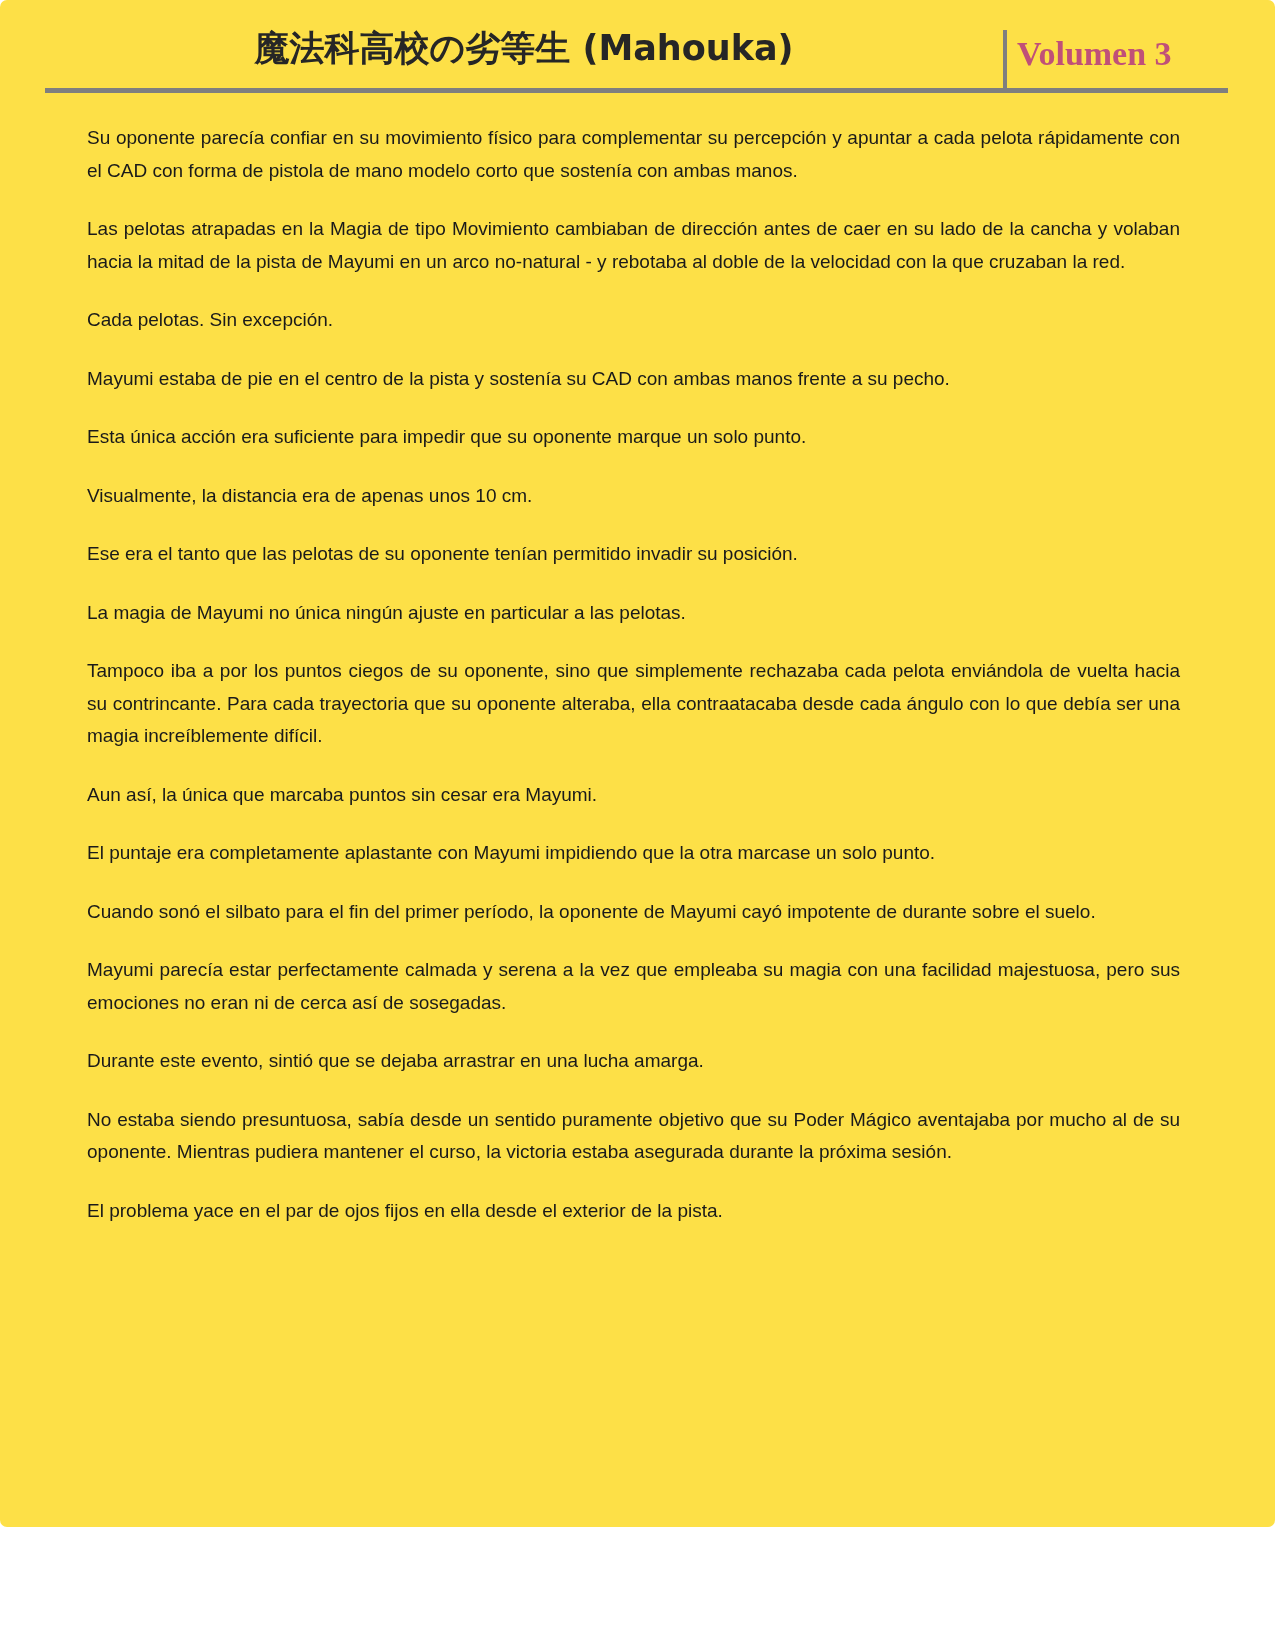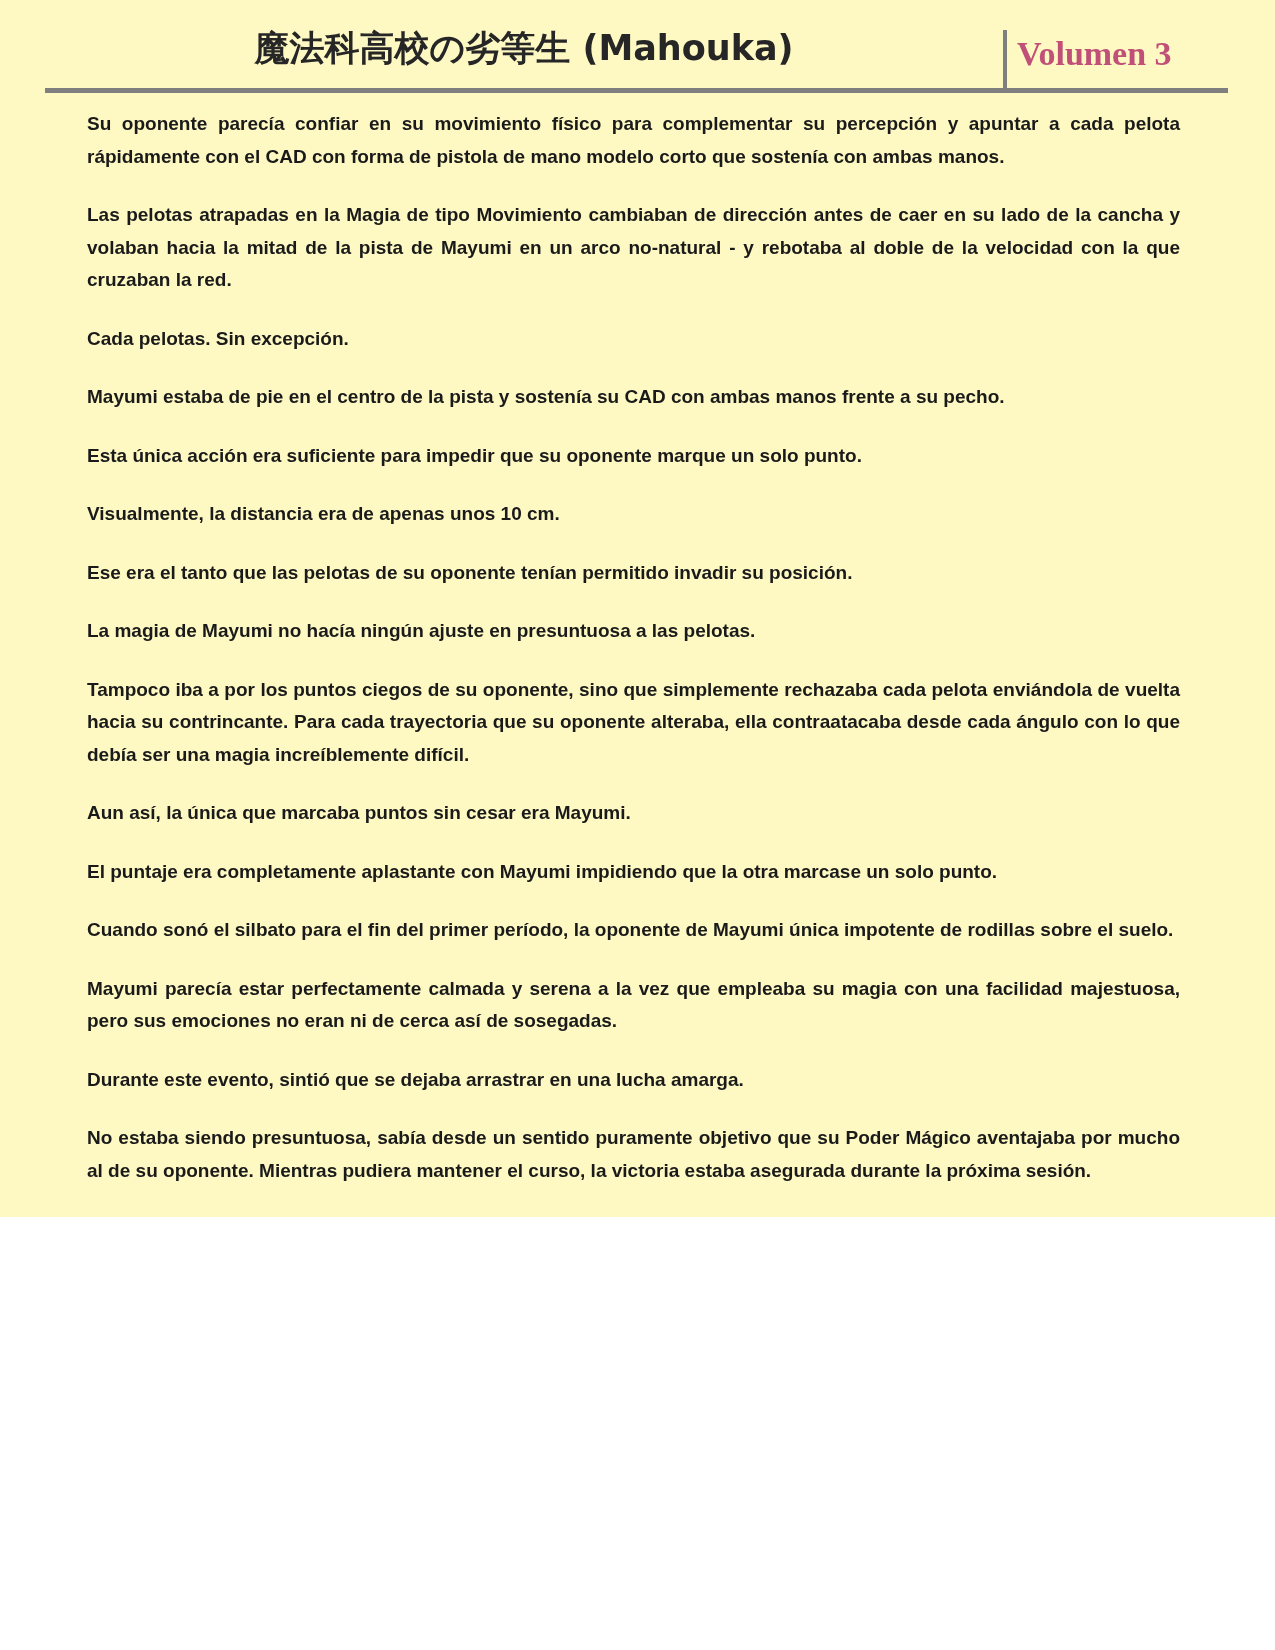--- a/index.html
+++ b/index.html
@@ -3,24 +3,25 @@
 <meta charset="utf-8">
 <style>
   html, body {
     margin: 0;
     padding: 0;
     background: #ffffff;
   }
   .page {
     position: relative;
     width: 1275px;
-    height: 1217px;
-    background: #fef9c3;
+    height: 1527px;
+    background: #fde047;
     overflow: hidden;
     font-family: "Liberation Sans", "DejaVu Sans", sans-serif;
+    border-radius: 7px;
   }
 
   
   .header {
     position: absolute;
     top: 0; left: 0;
     width: 1275px;
     height: 93px;
   }
   .header-title {
@@ -62,24 +63,23 @@
     top: 88px;
     width: 1183px;
     height: 5px;
     background: #7f7f7f;
   }
 
   
   .body-text {
     position: absolute;
     left: 87px;
-    top: 108px;
+    top: 122px;
     width: 1093px;
     color: #1a1a1a;
-    font-weight: bold;
   }
   .body-text p.para {
     margin: 0 0 26px 0;
     font-size: 19px;
     line-height: 32.5px;
     text-align: justify;
     text-justify: inter-word;
   }
 
   
@@ -104,25 +104,25 @@
   </div>
 
   <div class="body-text">
       <p class="para">Su oponente parecía confiar en su movimiento físico para complementar su percepción y apuntar a cada pelota rápidamente con el CAD con forma de pistola de mano modelo corto que sostenía con ambas manos.</p>
       <p class="para">Las pelotas atrapadas en la Magia de tipo Movimiento cambiaban de dirección antes de caer en su lado de la cancha y volaban hacia la mitad de la pista de Mayumi en un arco no-natural - y rebotaba al doble de la velocidad con la que cruzaban la red.</p>
       <p class="para">Cada pelotas. Sin excepción.</p>
       <p class="para">Mayumi estaba de pie en el centro de la pista y sostenía su CAD con ambas manos frente a su pecho.</p>
       <p class="para">Esta única acción era suficiente para impedir que su oponente marque un solo punto.</p>
       <p class="para">Visualmente, la distancia era de apenas unos 10 cm.</p>
       <p class="para">Ese era el tanto que las pelotas de su oponente tenían permitido invadir su posición.</p>
-      <p class="para">La magia de Mayumi no hacía ningún ajuste en presuntuosa a las pelotas.</p>
+      <p class="para">La magia de Mayumi no única ningún ajuste en particular a las pelotas.</p>
       <p class="para">Tampoco iba a por los puntos ciegos de su oponente, sino que simplemente rechazaba cada pelota enviándola de vuelta hacia su contrincante. Para cada trayectoria que su oponente alteraba, ella contraatacaba desde cada ángulo con lo que debía ser una magia increíblemente difícil.</p>
       <p class="para">Aun así, la única que marcaba puntos sin cesar era Mayumi.</p>
       <p class="para">El puntaje era completamente aplastante con Mayumi impidiendo que la otra marcase un solo punto.</p>
-      <p class="para">Cuando sonó el silbato para el fin del primer período, la oponente de Mayumi única impotente de rodillas sobre el suelo.</p>
+      <p class="para">Cuando sonó el silbato para el fin del primer período, la oponente de Mayumi cayó impotente de durante sobre el suelo.</p>
       <p class="para">Mayumi parecía estar perfectamente calmada y serena a la vez que empleaba su magia con una facilidad majestuosa, pero sus emociones no eran ni de cerca así de sosegadas.</p>
       <p class="para">Durante este evento, sintió que se dejaba arrastrar en una lucha amarga.</p>
       <p class="para">No estaba siendo presuntuosa, sabía desde un sentido puramente objetivo que su Poder Mágico aventajaba por mucho al de su oponente. Mientras pudiera mantener el curso, la victoria estaba asegurada durante la próxima sesión.</p>
       <p class="para">El problema yace en el par de ojos fijos en ella desde el exterior de la pista.</p>
     </div>
 
   <div class="page-number">253</div>
 
 </div>
 

